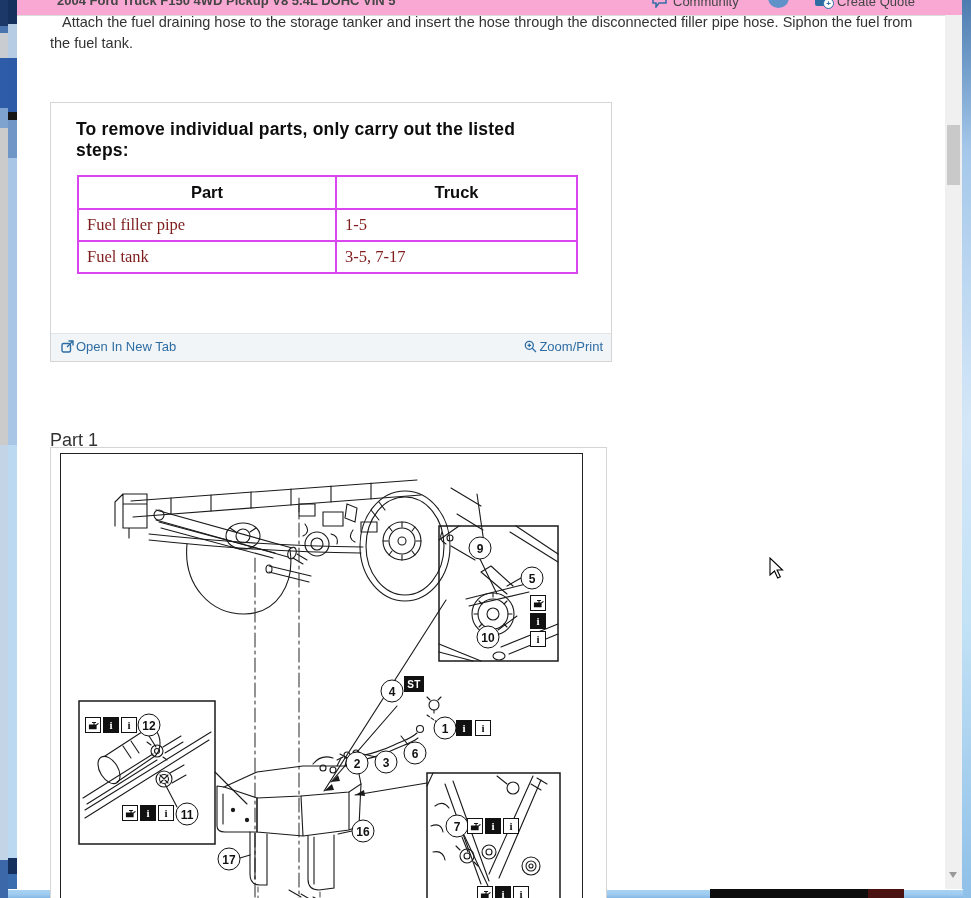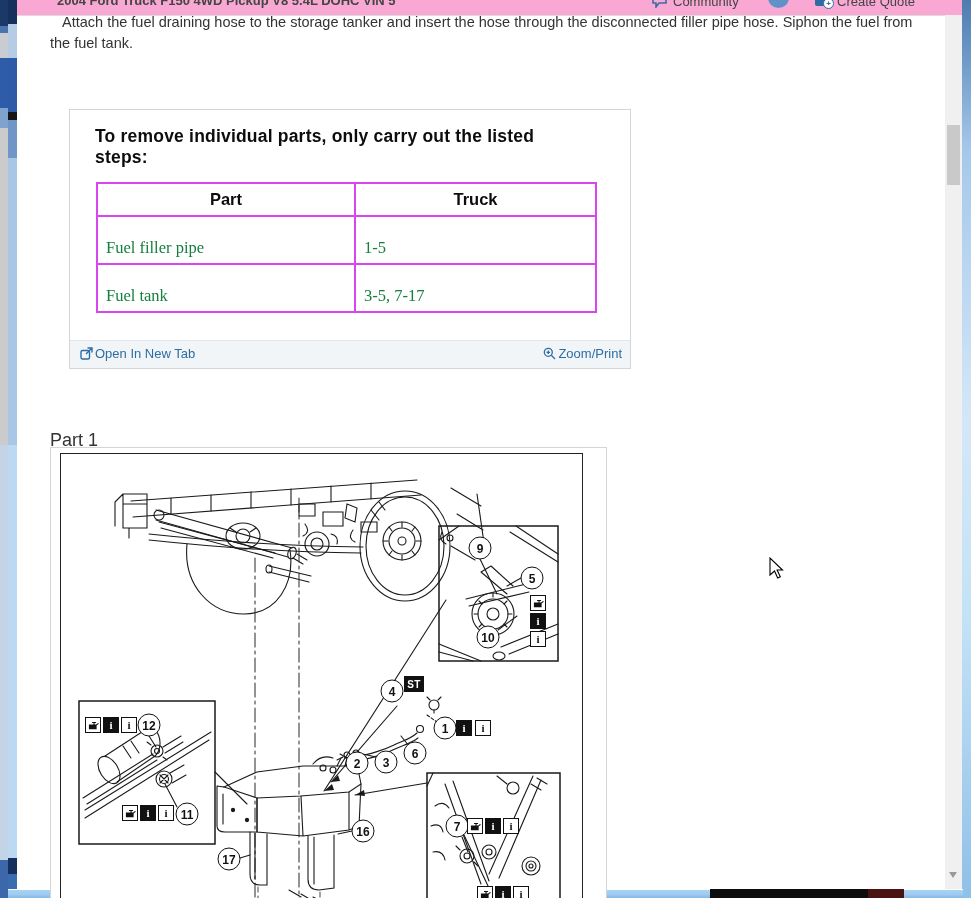--- a/index.html
+++ b/index.html
@@ -30,29 +30,29 @@
   .badge{position:absolute;left:751px;top:-13px;width:21px;height:21px;border-radius:50%;
     background:#6191c9;color:#fff;font-size:10px;text-align:center;line-height:21px;}
   .cq-icon{position:absolute;left:798px;top:-6px;width:16px;height:12px;background:#2e6da4;border-radius:2px;}
   .cq-icon::after{content:"+";position:absolute;right:-3px;bottom:-3px;width:9px;height:9px;border-radius:50%;
     background:#fff;border:1px solid #2e6da4;color:#2e6da4;font:bold 8px/9px "Liberation Sans",sans-serif;text-align:center;}
 
   
   .para{left:50px;top:12px;width:874px;font-size:14.5px;line-height:21px;color:#333;text-indent:12px;}
 
   
-  .card1{left:50px;top:109px;width:560px;height:258px;border:1px solid #d5d5d5;background:#fff;margin-left:19px;}
+  .card1{left:50px;top:102px;width:560px;height:258px;border:1px solid #d5d5d5;background:#fff;}
   .card1-heading{position:absolute;left:25px;top:16px;width:485px;
     font-size:17.5px;font-weight:bold;color:#0d0d0d;line-height:21px;letter-spacing:.2px;}
   table.steps{position:absolute;left:26px;top:72px;width:501px;border-collapse:collapse;}
   table.steps th,table.steps td{border:2px solid #d946ef;}
   table.steps th{height:29px;font-size:16.5px;font-weight:bold;text-align:center;color:#0d0d0d;
     font-family:"Liberation Sans",sans-serif;}
-  table.steps td{height:30px;font-size:16.5px;color:#15803d;font-family:"Liberation Serif",serif;
-    padding:16px 0 0 8px;}
+  table.steps td{height:30px;font-size:16.5px;color:#7f1d1d;font-family:"Liberation Serif",serif;
+    padding:0 0 0 8px;}
   td.col-part,th.col-part{width:248px;}
   .card1-footer{position:absolute;left:0;bottom:0;width:100%;height:27px;background:#f2f5f7;border-top:1px solid #e3e6e8;}
   .cardlink{position:absolute;top:5px;font-size:13px;color:#2e6da4;text-decoration:none;cursor:pointer;display:flex;align-items:center;gap:2px;}
   .cardlink svg{display:block}
 
   
   .part-label{left:50px;top:430px;font-size:18px;color:#333;}
   .card2{left:50px;top:447px;width:555px;height:451px;border:1px solid #d5d5d5;background:#fff;overflow:hidden;}
   .scan{position:absolute;left:9px;top:5px;width:521px;height:600px;border:1px solid #222;background:#fff;}
   .scan svg.art{position:absolute;left:0;top:0;pointer-events:none;}

